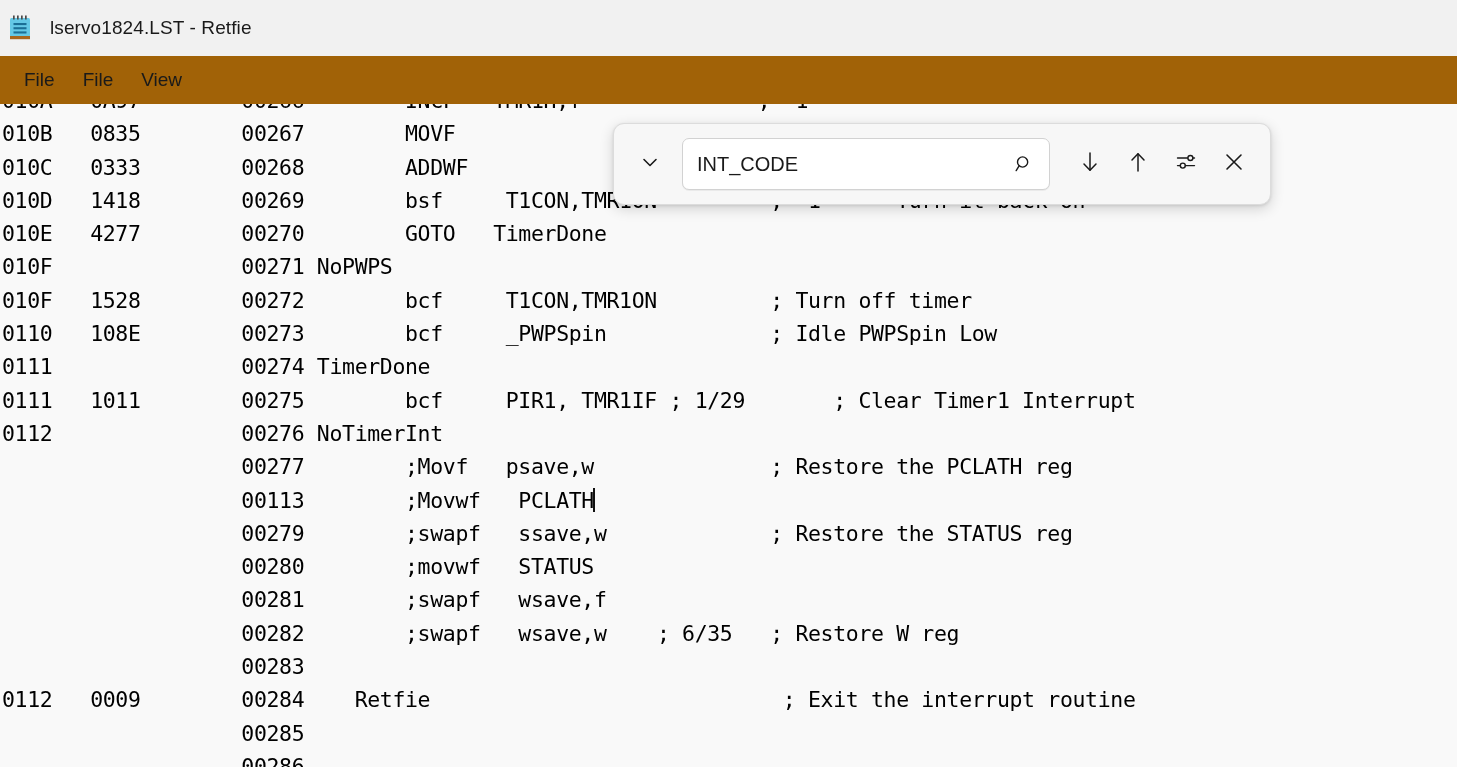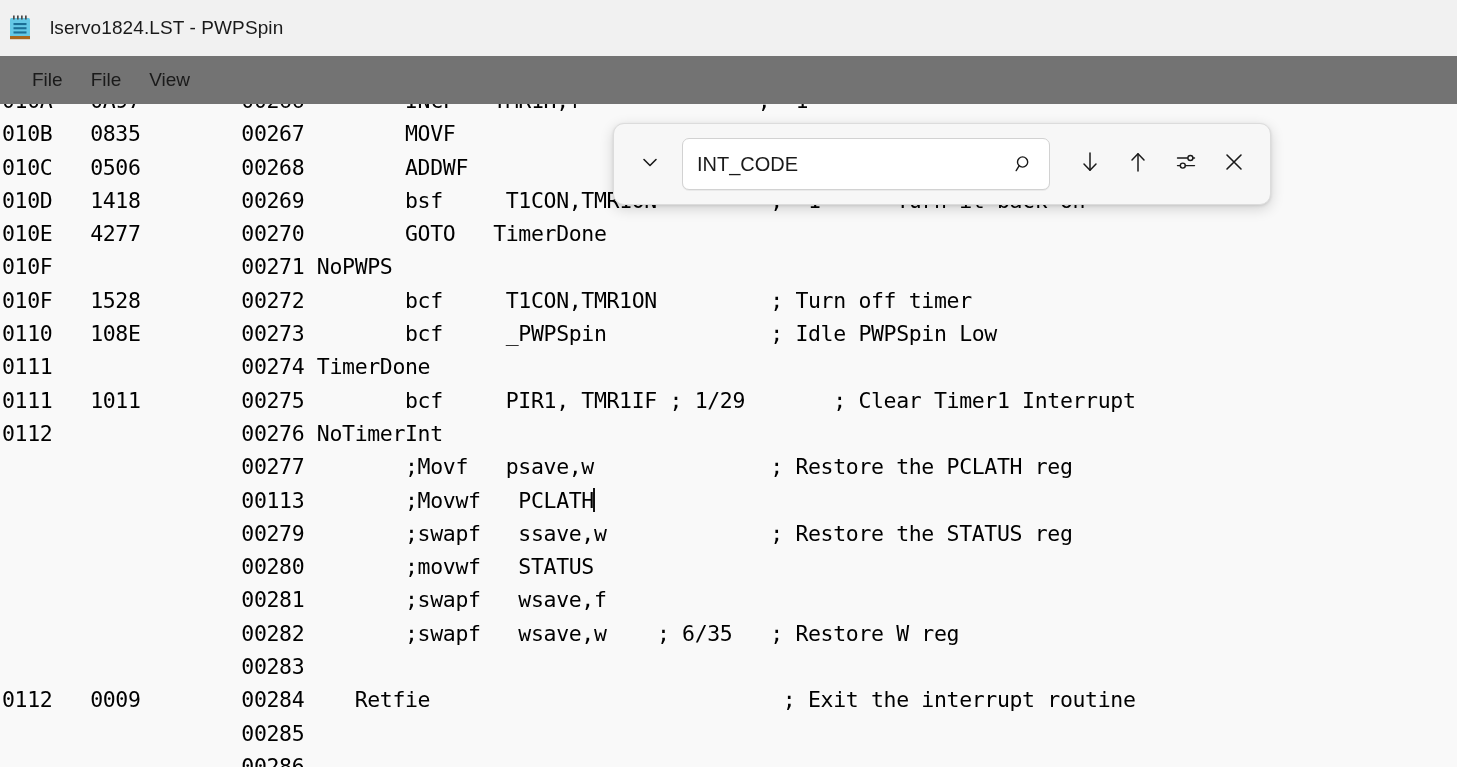--- a/index.html
+++ b/index.html
@@ -39,24 +39,24 @@
     letter-spacing: 0.1px;
     white-space: nowrap;
   }
 
   
   #menubar {
     position: absolute;
     left: 0; top: 56px;
     width: 1457px;
     height: 48px;
-    background: #737373;
-    display: flex;
-    align-items: center;
-    padding-left: 18px;
+    background: #a16207;
+    display: flex;
+    align-items: center;
+    padding-left: 10px;
     box-sizing: border-box;
   }
   .menu-item {
     font-size: 19px;
     color: #1a1a1a;
     padding: 6px 14px;
     border-radius: 5px;
     cursor: default;
     white-space: nowrap;
   }
@@ -155,33 +155,33 @@
       <rect x="2" y="21" width="20" height="3.2" fill="#a8661e"></rect>
       <rect x="5.5" y="8" width="13" height="2.1" fill="#1b6f96"></rect>
       <rect x="5.5" y="12.2" width="13" height="2.1" fill="#1b6f96"></rect>
       <rect x="5.5" y="16.4" width="13" height="2.1" fill="#1b6f96"></rect>
       <rect x="5" y="0.5" width="1.7" height="4" fill="#4a4a4a"></rect>
       <rect x="9" y="0.5" width="1.7" height="4" fill="#4a4a4a"></rect>
       <rect x="13" y="0.5" width="1.7" height="4" fill="#4a4a4a"></rect>
       <rect x="17" y="0.5" width="1.7" height="4" fill="#4a4a4a"></rect>
     </svg>
   </div>
-  <div id="title-text">lservo1824.LST - PWPSpin</div>
+  <div id="title-text">lservo1824.LST - Retfie</div>
 </div>
 
 <div id="menubar">
   <div class="menu-item">File</div>
   <div class="menu-item">File</div>
   <div class="menu-item">View</div>
 </div>
 
 <div id="editor">
   <div id="code"><span>010A   0A97        00266        INCF   TMR1H,f              ;  1</span>
 <span>010B   0835        00267        MOVF</span>
-<span>010C   0506        00268        ADDWF</span>
+<span>010C   0333        00268        ADDWF</span>
 <span>010D   1418        00269        bsf     T1CON,TMR1ON         ;  1      Turn it back on</span>
 <span>010E   4277        00270        GOTO   TimerDone</span>
 <span>010F               00271 NoPWPS</span>
 <span>010F   1528        00272        bcf     T1CON,TMR1ON         ; Turn off timer</span>
 <span>0110   108E        00273        bcf     _PWPSpin             ; Idle PWPSpin Low</span>
 <span>0111               00274 TimerDone</span>
 <span>0111   1011        00275        bcf     PIR1, TMR1IF ; 1/29       ; Clear Timer1 Interrupt</span>
 <span>0112               00276 NoTimerInt</span>
 <span>                   00277        ;Movf   psave,w              ; Restore the PCLATH reg</span>
 <span>                   00113        ;Movwf   PCLATH</span><span class="caret"></span>

